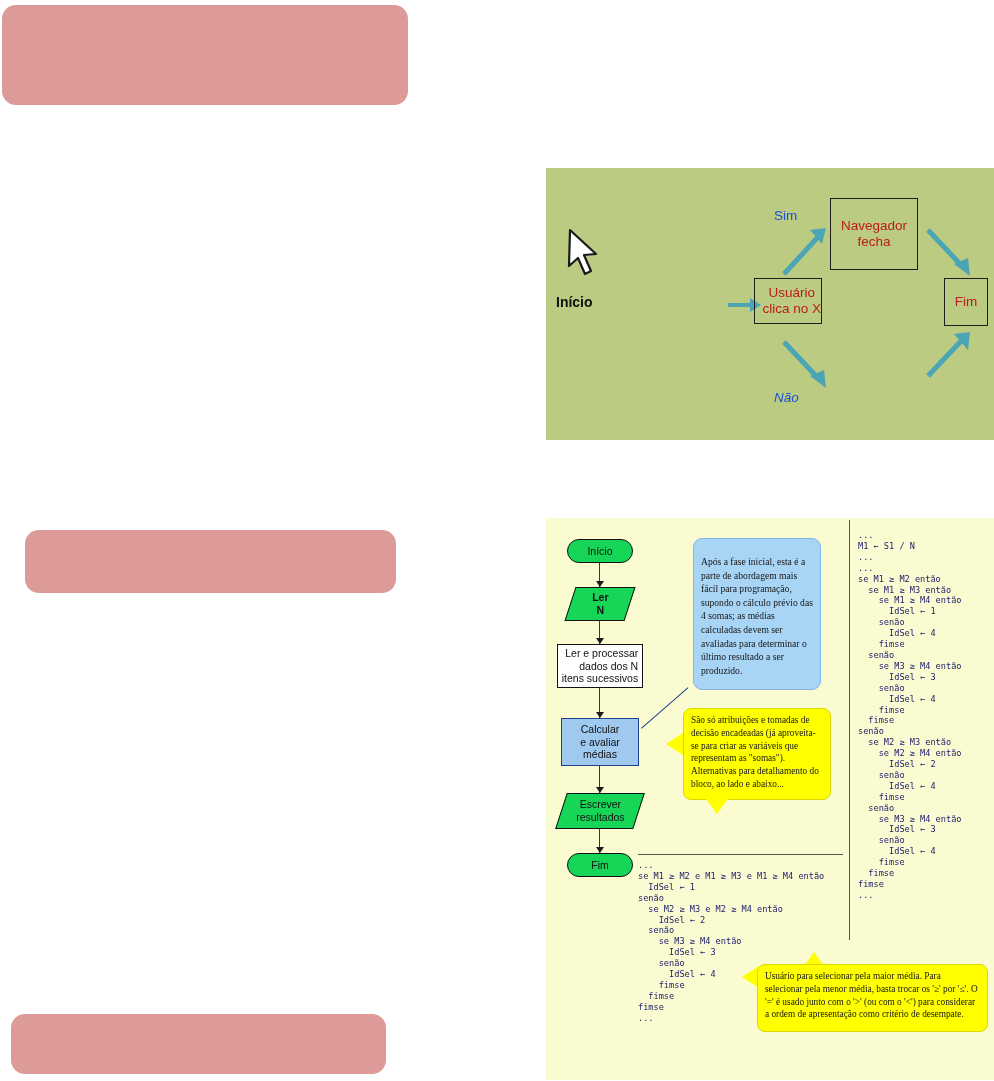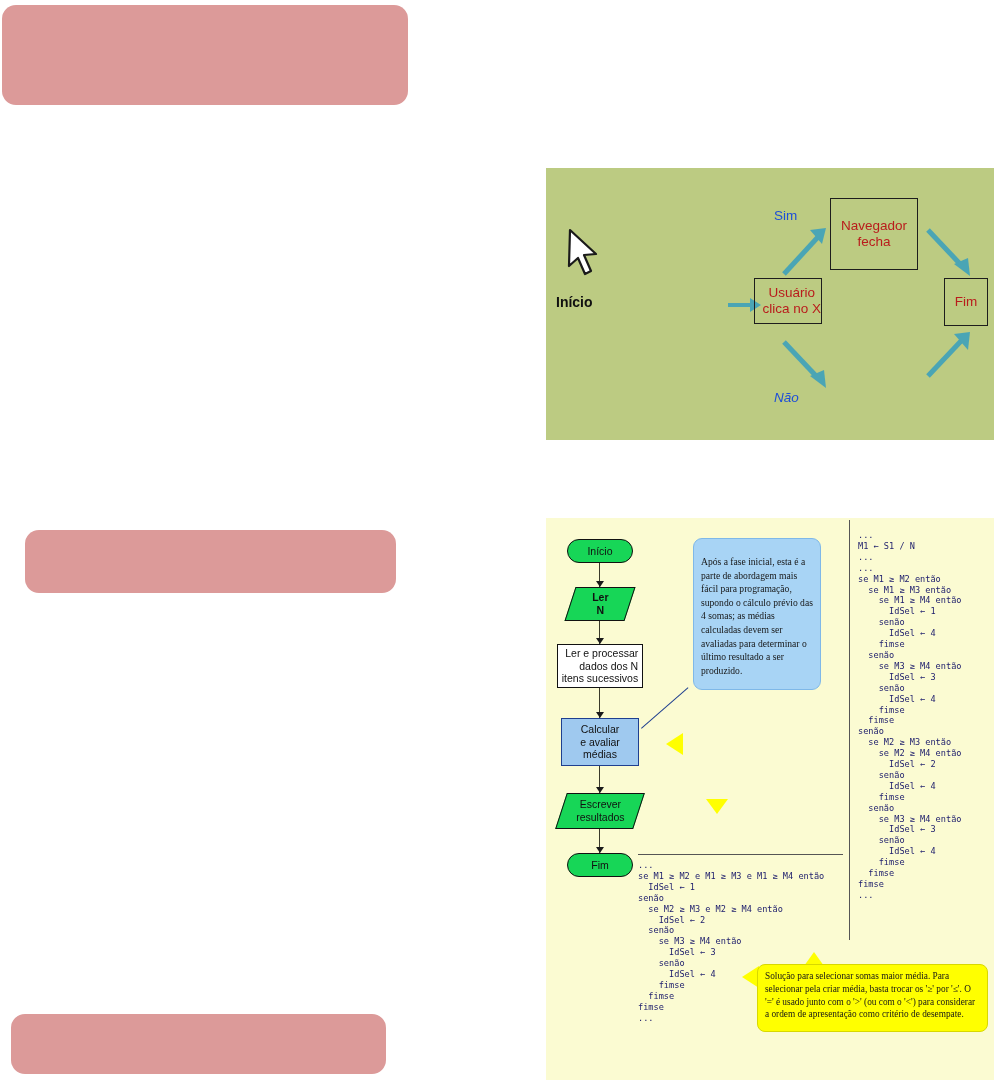--- a/index.html
+++ b/index.html
@@ -210,20 +210,21 @@
 
   <div class="fc term" style="left:21px;top:335px;width:66px;height:24px;">
     <span>Fim</span>
   </div>
 
   <div class="callout-blue" style="left:147px;top:20px;width:128px;height:152px;">Após a fase inicial, esta é a parte de abordagem mais fácil para programação, supondo o cálculo prévio das 4 somas;  as médias calculadas devem ser avaliadas para determinar o último resultado a ser produzido.</div>
 
   <div class="leader" style="left:95px;top:210px;width:62px;transform:rotate(-41deg);"></div>
 
   <div class="tri-left" style="left:120px;top:215px;"></div>
+  <div class="callout-yellow" style="left:137px;top:190px;width:148px;height:92px;">São só atribuições e tomadas de decisão encadeadas  (já aproveita-se para criar as variáveis que representam as "somas").  Alternativas para detalhamento do bloco, ao lado e abaixo...</div>
   <div class="tri-down" style="left:160px;top:281px;"></div>
 
   <div class="vr-line" style="left:303px;top:2px;height:420px;"></div>
   <div class="code" style="left:312px;top:12px;">...
 M1 ← S1 / N
 ...
 ...
 se M1 ≥ M2 então
   se M1 ≥ M3 então
     se M1 ≥ M4 então
@@ -267,14 +268,14 @@
       IdSel ← 3
     senão
       IdSel ← 4
     fimse
   fimse
 fimse
 ...</div>
 
   <div class="tri-left" style="left:196px;top:448px;"></div>
   <div class="tri-up" style="left:258px;top:434px;"></div>
-  <div class="callout-yellow" style="left:211px;top:446px;width:231px;height:68px;"><span>Solução para selecionar somas </span><b>maior média</b><span>. Para selecionar pela </span><b>criar</b><span> média, basta trocar os '≥' por '≤'.    O '=' é usado junto com o '&gt;' (ou com o '&lt;') para considerar a ordem de apresentação como critério de desempate.</span></div>
+  <div class="callout-yellow" style="left:211px;top:446px;width:231px;height:68px;"><span>Usuário para selecionar pela </span><b>maior média</b><span>. Para selecionar pela </span><b>menor</b><span> média, basta trocar os '≥' por '≤'.    O '=' é usado junto com o '&gt;' (ou com o '&lt;') para considerar a ordem de apresentação como critério de desempate.</span></div>
 </div>
 
 </body></html>

